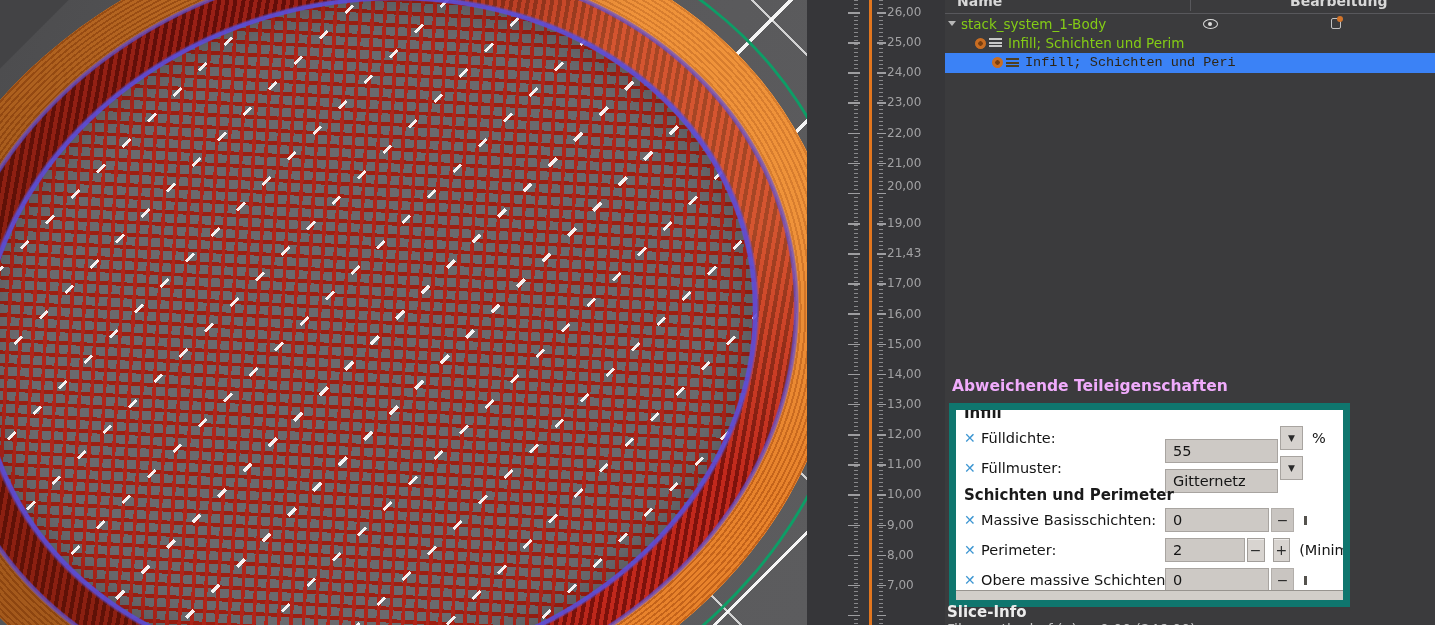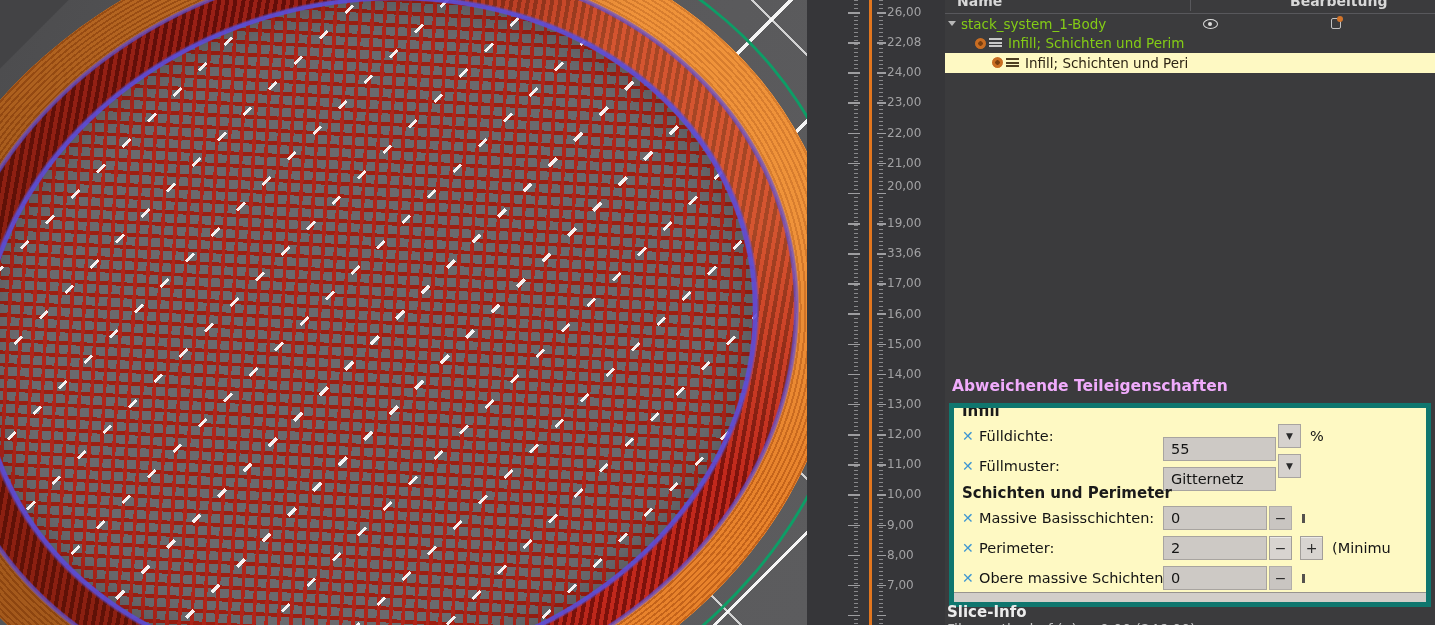--- a/index.html
+++ b/index.html
@@ -66,42 +66,42 @@
   .ruler-label{position:absolute;left:0;font-size:12px;color:#a2a2a4;white-space:nowrap;}
 
   
   #right-panel{position:absolute;left:945px;top:0;width:490px;height:625px;background:#3b3b3d;color:#d6d6d6;}
   .tree-header{position:relative;height:14px;border-bottom:1px solid #58585c;overflow:hidden;}
   .tree-header .col-name{position:absolute;left:12px;top:-7px;font-size:14px;font-weight:bold;color:#d8d8d8;}
   .tree-header .col-edit{position:absolute;left:345px;top:-7px;font-size:14px;font-weight:bold;color:#d8d8d8;}
   .tree-header .col-div{position:absolute;left:245px;top:0;width:1px;height:11px;background:#58585c;}
 
   .tree-row{position:relative;height:19.5px;display:flex;align-items:center;font-size:13.5px;color:#84cc16;cursor:pointer;}
-  .tree-row.selected{background:#fef9c3;color:#2e2515;}
+  .tree-row.selected{background:#3b82f6;color:#2e2515;font-family:Liberation Mono, monospace;}
   .caret{width:0;height:0;border-left:4px solid transparent;border-right:4px solid transparent;
     border-top:5px solid #b8b8b8;margin-right:5px;flex:none;}
   .icon-infill{width:11px;height:11px;border-radius:50%;flex:none;margin-right:3px;
     background:radial-gradient(circle,#7a3e0e 0 2px,#c96d22 2.5px 5.5px,rgba(0,0,0,0) 6px);}
   .icon-layers{width:13px;height:10px;flex:none;margin-right:6px;
     background:repeating-linear-gradient(to bottom,#c8c8c8 0 2px,transparent 2px 3.6px);}
   .selected .icon-layers{background:repeating-linear-gradient(to bottom,#4e3f22 0 2px,transparent 2px 3.6px);}
   .icon-page{width:10px;height:11px;border:1.5px solid #c2c2c2;border-radius:2px;flex:none;margin-right:6px;position:relative;}
   .icon-page.dot::after{content:"";position:absolute;right:-3px;top:-3px;width:6px;height:6px;border-radius:50%;background:#d2742a;}
   .icon-eye{position:absolute;left:258px;top:5px;width:15px;height:10px;border:1.5px solid #dcdcdc;
     border-radius:60% 60%;}
   .icon-eye::after{content:"";position:absolute;left:4px;top:2px;width:4px;height:4px;border-radius:50%;background:#dcdcdc;}
   .icon-gear{position:absolute;left:386px;top:4px;width:11px;height:11px;border:1.5px dashed #d8d8d8;border-radius:50%;}
   .icon-pagedot-r{position:absolute;left:386px;top:4px;}
   .indent1{width:14px;flex:none;} .indent2{width:30px;flex:none;} .indent3{width:47px;flex:none;}
   .tree-label{white-space:nowrap;overflow:hidden;}
 
   .props-title{position:absolute;left:7px;top:377px;font-size:15.5px;font-weight:bold;color:#f0abfc;}
 
-  .props-panel{position:absolute;left:4px;top:403px;width:482px;height:204px;
-    background:#fef9c3;border:5px solid #0f766e;color:#141414;overflow:hidden;}
+  .props-panel{position:absolute;left:4px;top:403px;width:401px;height:204px;
+    background:#ffffff;border:7px solid #0f766e;color:#141414;overflow:hidden;}
   .sect-header{font-size:15px;font-weight:bold;color:#1a1a1a;margin:3px 0 1px 8px;white-space:nowrap;}
   .sect-header.clipped{margin-top:-6px;}
   .prop-row{display:flex;align-items:center;height:30px;padding-left:8px;font-size:14.5px;white-space:nowrap;}
   .x-btn{color:#3d96d2;font-weight:bold;width:17px;flex:none;font-size:14px;cursor:pointer;}
   .prop-label{width:184px;flex:none;}
   .field{height:24px;background:#cdc9c5;border:1px solid #a8a4a0;display:flex;align-items:center;
     padding-left:7px;font-size:14.5px;color:#141414;}
   .field.w-combo{width:113px;margin-top:25px;} .field.w-spin{width:104px;}
   .arrow-btn{width:23px;height:24px;margin-left:2px;background:#d6d2ce;border:1px solid #a8a4a0;
     display:flex;align-items:center;justify-content:center;font-size:9px;color:#2a2a2a;cursor:pointer;}
@@ -137,28 +137,28 @@
 </div>
 
 <div id="ruler">
   <div class="tickcol t-minor-l"></div>
   <div class="tickcol t-major-l"></div>
   <div class="slider-line"></div>
   <div class="tickcol t-minor-r"></div>
   <div class="tickcol t-major-r"></div>
   <div id="ruler-labels">
       <span class="ruler-label" style="top: 5px;">26,00</span>
-      <span class="ruler-label" style="top: 35.15px;">22,08</span>
+      <span class="ruler-label" style="top: 35.15px;">25,00</span>
       <span class="ruler-label" style="top: 65.3px;">24,00</span>
       <span class="ruler-label" style="top: 95.45px;">23,00</span>
       <span class="ruler-label" style="top: 125.6px;">22,00</span>
       <span class="ruler-label" style="top: 155.75px; text-align: center;">21,00</span>
       <span class="ruler-label" style="top: 179px;">20,00</span>
       <span class="ruler-label" style="top: 216.05px;">19,00</span>
-      <span class="ruler-label" style="top: 246.2px;">33,06</span>
+      <span class="ruler-label" style="top: 246.2px;">21,43</span>
       <span class="ruler-label" style="top: 276.35px;">17,00</span>
       <span class="ruler-label" style="top: 306.5px;">16,00</span>
       <span class="ruler-label" style="top: 336.65px;">15,00</span>
       <span class="ruler-label" style="top: 366.8px;">14,00</span>
       <span class="ruler-label" style="top: 396.95px;">13,00</span>
       <span class="ruler-label" style="top: 427.1px;">12,00</span>
       <span class="ruler-label" style="top: 457.25px;">11,00</span>
       <span class="ruler-label" style="top: 487.4px; text-align: right;">10,00</span>
       <span class="ruler-label" style="top: 517.55px;">9,00</span>
       <span class="ruler-label" style="top: 547.7px;">8,00</span>

